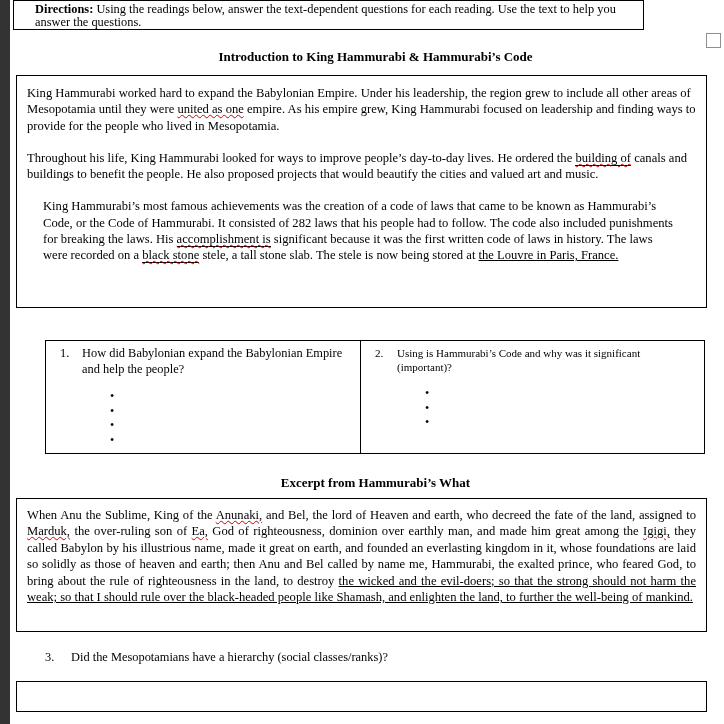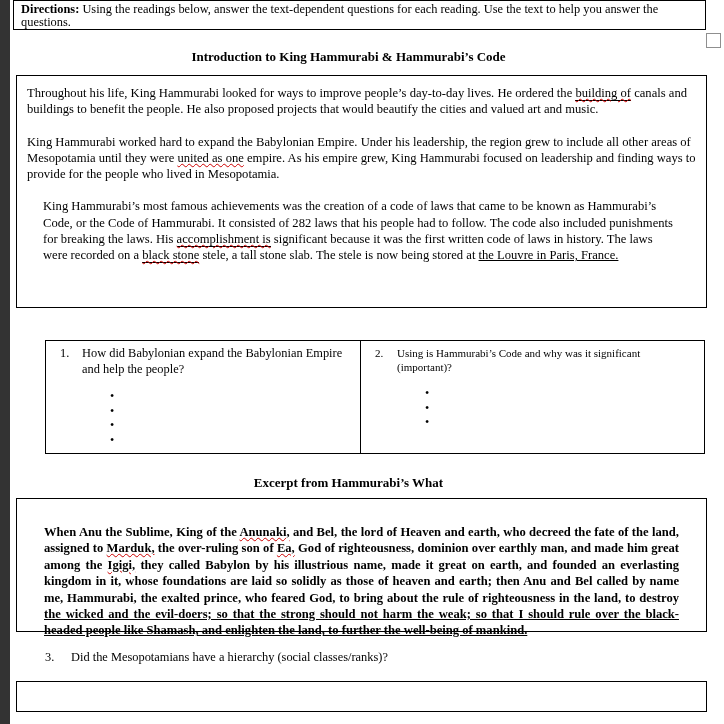--- a/index.html
+++ b/index.html
@@ -4,25 +4,25 @@
 <style>
   html,body{margin:0;padding:0;}
   body{
     width:724px;height:724px;position:relative;overflow:hidden;
     background:#ffffff;color:#000;
     font-family:"Liberation Serif", serif;
   }
   .edge{position:absolute;left:0;top:0;width:10px;height:724px;background:#333333;}
   .box{position:absolute;border:1px solid #000;background:#fff;box-sizing:border-box;}
 
-  #directions{left:13px;top:0;width:693px;height:30px;padding:2px 7px;font-size:12.4px;line-height:13px;}
+  #directions{left:13px;top:0;width:631px;height:30px;padding:2px 21px;font-size:12.4px;line-height:13px;}
 
   #corner-square{position:absolute;right:3px;top:33px;width:13px;height:13px;background:#fff;border:1px solid #8f8f8f;}
 
-  .center-head{position:absolute;left:2px;width:693px;text-align:center;font-weight:bold;font-size:13px;}
+  .center-head{position:absolute;left:29px;width:693px;text-align:center;font-weight:bold;font-size:13px;}
   #intro-heading{top:49px;}
   #excerpt-heading{top:475px;}
 
   #intro-box{left:16px;top:75px;width:691px;height:233px;padding:9px 10px;font-size:12.6px;line-height:16.3px;}
   #intro-box p{margin:0 0 16px 0;}
   #intro-box p:last-child{margin:16px;}
 
   #qtable{position:absolute;left:45px;top:340px;width:660px;height:114px;
     border:1px solid #000;box-sizing:border-box;display:grid;grid-template-columns:315px 1fr;background:#fff;}
   .qcell{box-sizing:border-box;padding:5px 8px 0 14px;}
@@ -30,21 +30,21 @@
   .qhead{display:flex;}
   .qcell-left .qhead{font-size:12.4px;line-height:15.5px;}
   .qcell-right .qhead{font-size:11px;line-height:14px;}
   .qnum{flex:0 0 22px;}
   .qtext{flex:1;}
   .bullets{margin-top:12px;padding-left:50px;}
   .bullet-row{font-size:12px;line-height:14.5px;}
 
   #excerpt-box{left:16px;top:498px;width:691px;height:134px;padding:8px 10px;
     font-size:12.6px;line-height:16.4px;text-align:justify;}
-  #excerpt-box p{margin:17px;font-weight:bold;}
+  #excerpt-box p{margin:0;}
 
   #q3{position:absolute;left:45px;top:650px;display:flex;font-size:12.4px;width:640px;}
   #q3 .qnum{flex:0 0 26px;}
 
   #answer-box{left:16px;top:681px;width:691px;height:31px;}
 
   
   .seg.b{font-weight:bold;}
   .seg.u{text-decoration:underline;}
   .seg.w{text-decoration-line:underline;text-decoration-style:wavy;text-decoration-color:#cc0000;text-decoration-thickness:1px;}
@@ -57,22 +57,22 @@
 
 <div id="directions" class="box">
   <span><span class="seg b">Directions:</span><span class="seg"> Using the readings below, answer the text-dependent questions for each reading. Use the text to help you answer the questions.</span></span>
 </div>
 
 <div id="corner-square"></div>
 
 <div id="intro-heading" class="center-head">Introduction to King Hammurabi &amp; Hammurabi’s Code</div>
 
 <div id="intro-box" class="box">
+  <p><span class="seg">King Hammurabi worked hard to expand the Babylonian Empire. Under his leadership, the region grew to include all other areas of Mesopotamia until they were </span><span class="seg w">united as one</span><span class="seg"> empire.  As his empire grew, King Hammurabi focused on leadership and finding ways to provide for the people who lived in Mesopotamia.</span></p>
   <p><span class="seg">Throughout his life, King Hammurabi looked for ways to improve people’s day-to-day lives. He ordered the </span><span class="seg u w">building of</span><span class="seg"> canals and buildings to benefit the people. He also proposed projects that would beautify the cities and valued art and music.</span></p>
-  <p><span class="seg">King Hammurabi worked hard to expand the Babylonian Empire. Under his leadership, the region grew to include all other areas of Mesopotamia until they were </span><span class="seg w">united as one</span><span class="seg"> empire.  As his empire grew, King Hammurabi focused on leadership and finding ways to provide for the people who lived in Mesopotamia.</span></p>
   <p><span class="seg">King Hammurabi’s most famous achievements was the creation of a code of laws that came to be known as Hammurabi’s Code, or the Code of Hammurabi. It consisted of 282 laws that his people had to follow. The code also included punishments for breaking the laws. His </span><span class="seg u w">accomplishment is</span><span class="seg"> significant because it was the first written code of laws in history. The laws were recorded on a </span><span class="seg u w">black stone</span><span class="seg"> stele, a tall stone slab. The stele is now being stored at </span><span class="seg u">the Louvre in Paris, France.</span></p>
 </div>
 
 <div id="qtable">
   <div class="qcell qcell-left">
     <div class="qhead">
       <span class="qnum">1.</span>
       <span class="qtext">How did Babylonian expand the Babylonian Empire and help the people?</span>
     </div>
     <div class="bullets">

